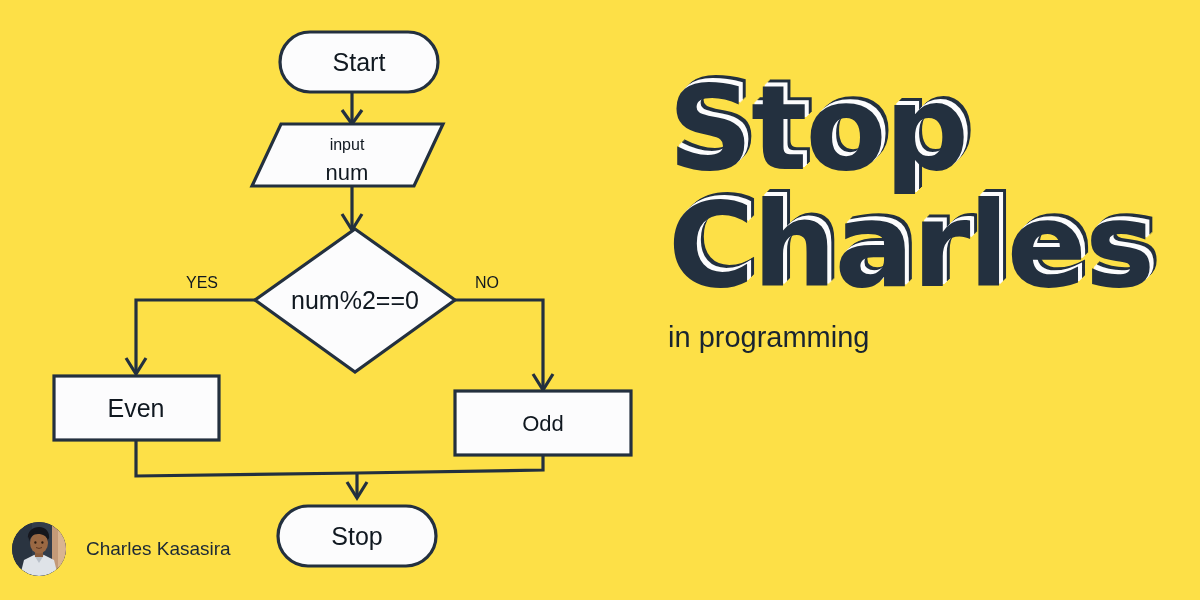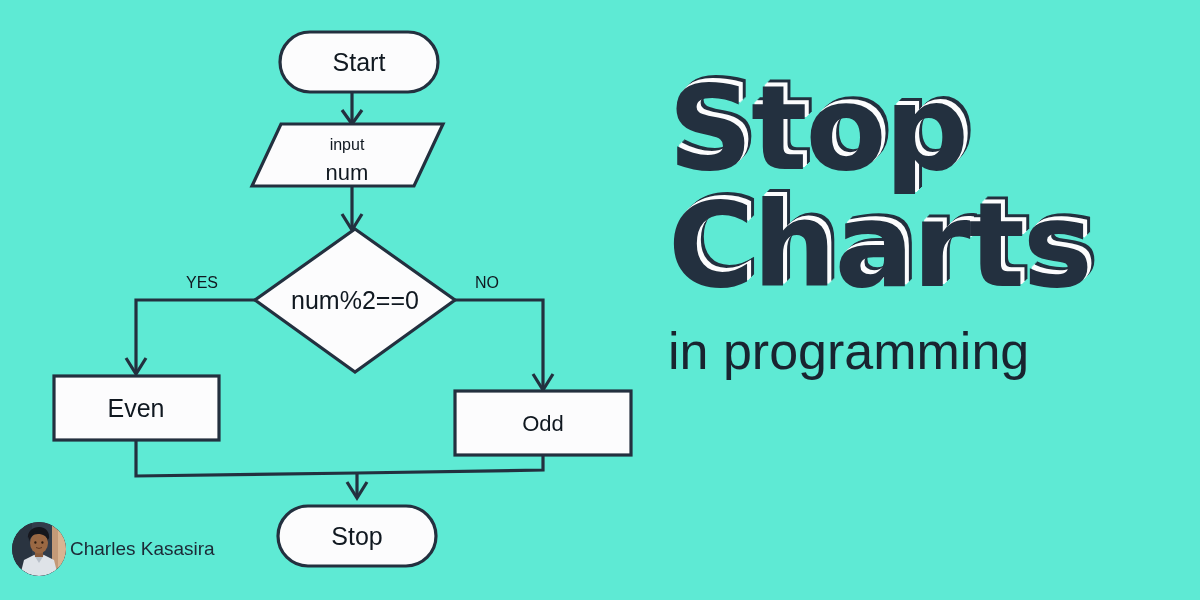--- a/index.html
+++ b/index.html
@@ -5,21 +5,21 @@
 <style>
   html, body {
     margin: 0;
     padding: 0;
     background: #ffffff;
   }
   #canvas {
     position: relative;
     width: 1200px;
     height: 600px;
-    background: #5eead4;
+    background: #fde047;
     overflow: hidden;
     font-family: "Liberation Sans", sans-serif;
   }
 
   
   #flowchart {
     position: absolute;
     left: 0;
     top: 0;
     width: 660px;
@@ -81,35 +81,35 @@
        2px -2px 0 #fcfcfd,
        3px -3px 0 #fcfcfd,
        4px -4px 0 #fcfcfd,
        5px -5px 0 #23303f,
        6px -6px 0 #23303f,
        7px -7px 0 #23303f;
   }
   #title-line-2 { margin-top: 8px; }
   #subtitle {
     font-family: "Liberation Sans", sans-serif;
-    font-size: 52px;
+    font-size: 29px;
     color: #192430;
     letter-spacing: 0px;
     margin-top: 22px;
     white-space: nowrap;
   }
 
   
   #byline {
     position: absolute;
     left: 12px;
     top: 522px;
     display: flex;
     align-items: center;
-    gap: 4px;
+    gap: 20px;
   }
   #avatar {
     width: 54px;
     height: 54px;
     border-radius: 50%;
     overflow: hidden;
     flex: 0 0 auto;
     background: #2a3340;
   }
   #avatar svg { display: block; }
@@ -165,21 +165,21 @@
       <path class="fc-line" d="M 357 473 L 357 496"></path>
       <path class="fc-arrowhead" d="M 347 482 L 357 498 L 367 482"></path>
 
       <rect class="fc-shape" x="278" y="506" width="158" height="60" rx="30" ry="30"></rect>
       <text class="fc-text big" x="357" y="545">Stop</text>
     </svg>
   </div>
 
   <div id="title-block">
     <div class="title-line" id="title-line-1">Stop</div>
-    <div class="title-line" id="title-line-2">Charts</div>
+    <div class="title-line" id="title-line-2">Charles</div>
     <div id="subtitle">in programming</div>
   </div>
 
   <div id="byline">
     <div id="avatar">
       <svg width="54" height="54" viewBox="0 0 54 54" xmlns="http://www.w3.org/2000/svg">
         <defs>
           <clipPath id="avclip">
               <circle cx="27" cy="27" r="27"></circle>
             </clipPath>

